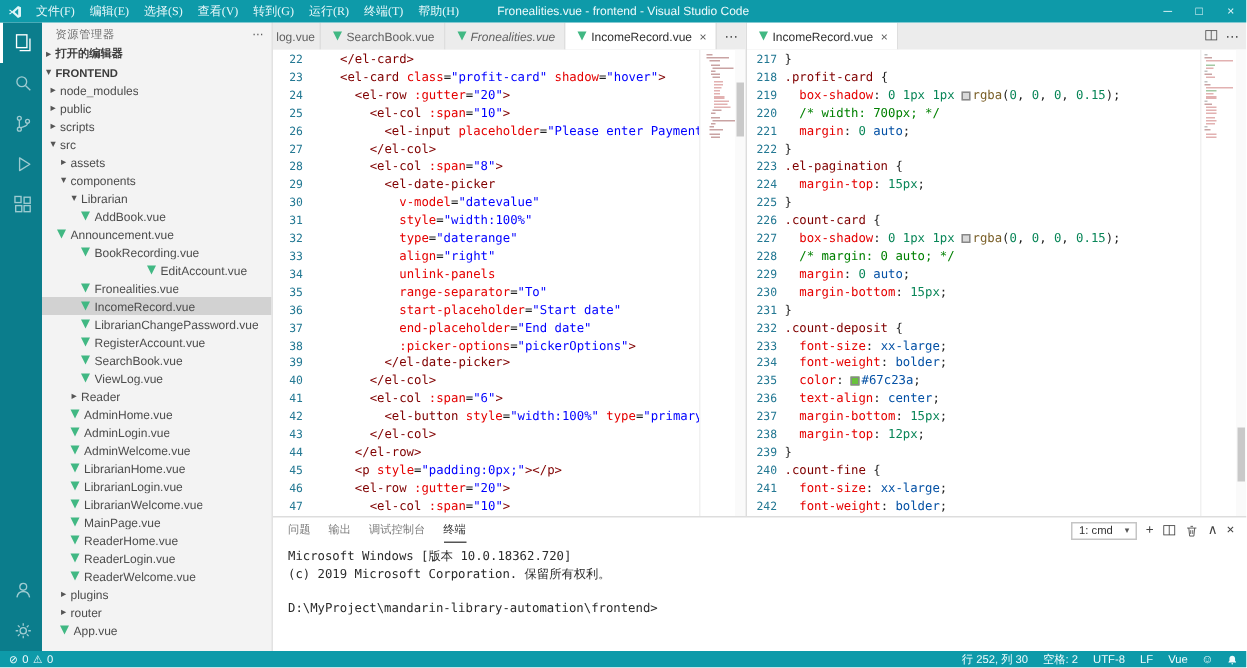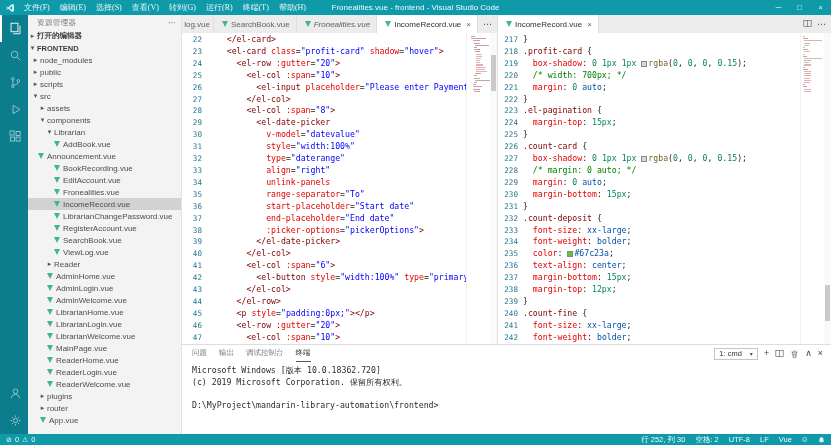--- a/index.html
+++ b/index.html
@@ -205,21 +205,21 @@
         <span class="tree-label">AddBook.vue</span>
       </div>
       <div class="tree-row" style="padding-left: 8px;">
         <span class="vue-icon"></span>
         <span class="tree-label">Announcement.vue</span>
       </div>
       <div class="tree-row" style="padding-left: 24px;">
         <span class="vue-icon"></span>
         <span class="tree-label">BookRecording.vue</span>
       </div>
-      <div class="tree-row" style="padding-left: 24px;">
+      <div class="tree-row" style="padding-left: 24px; margin-left: 44px;">
         <span class="vue-icon"></span>
         <span class="tree-label">EditAccount.vue</span>
       </div>
       <div class="tree-row" style="padding-left: 24px;">
         <span class="vue-icon"></span>
         <span class="tree-label">Fronealities.vue</span>
       </div>
       <div class="tree-row selected" style="padding-left: 24px;">
         <span class="vue-icon"></span>
         <span class="tree-label">IncomeRecord.vue</span>

